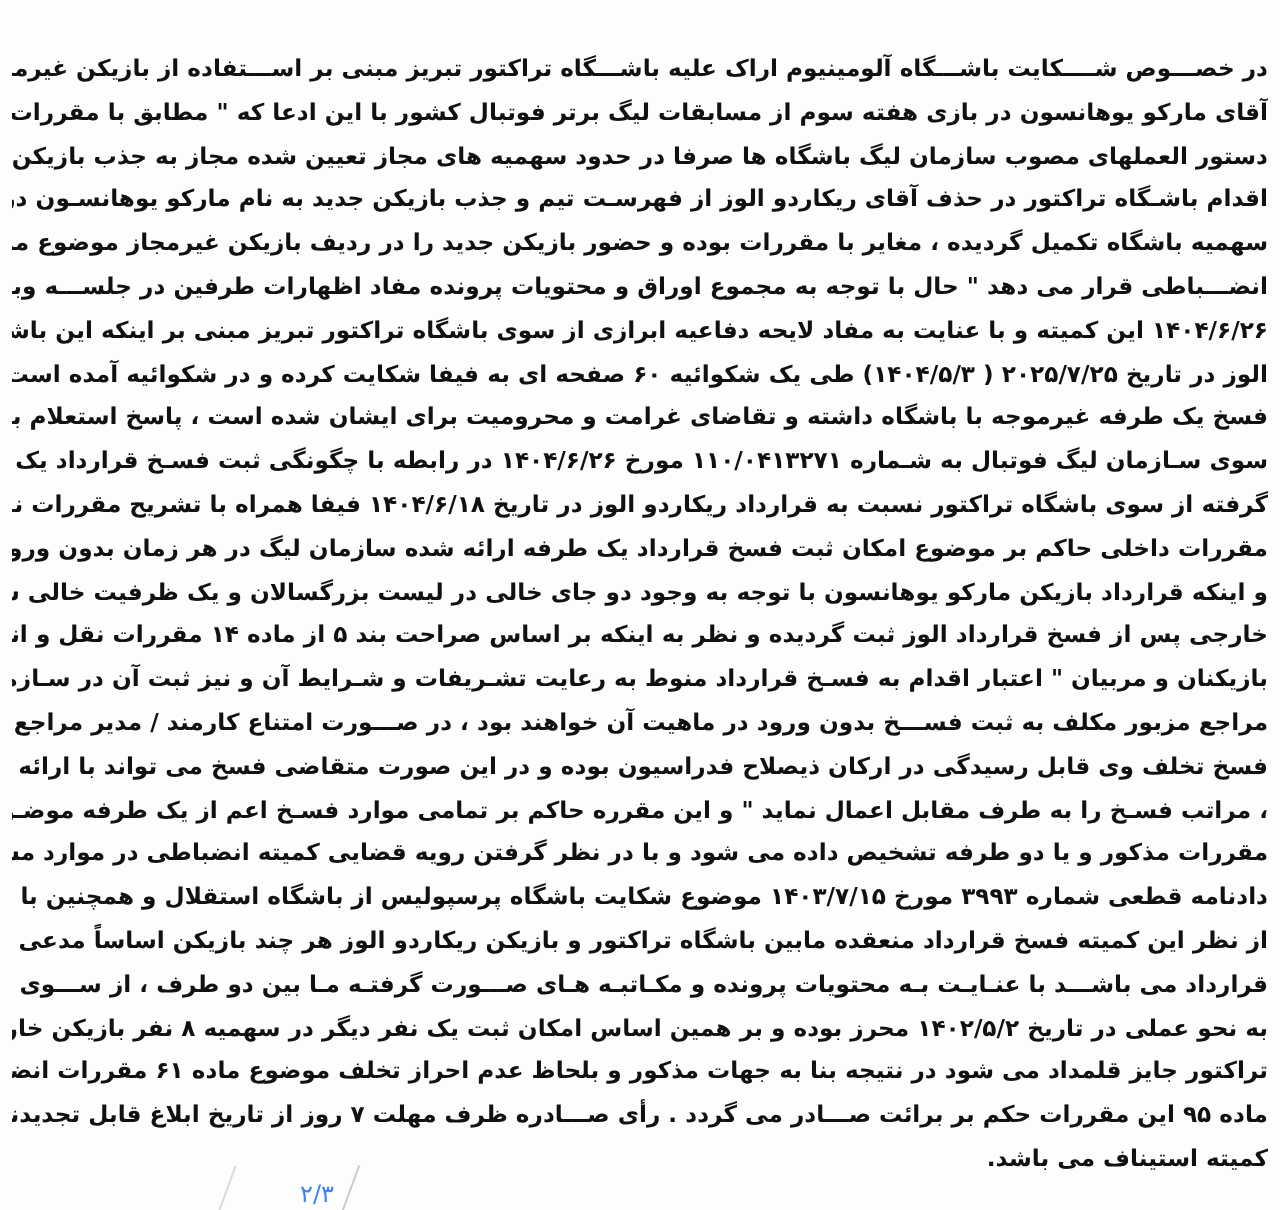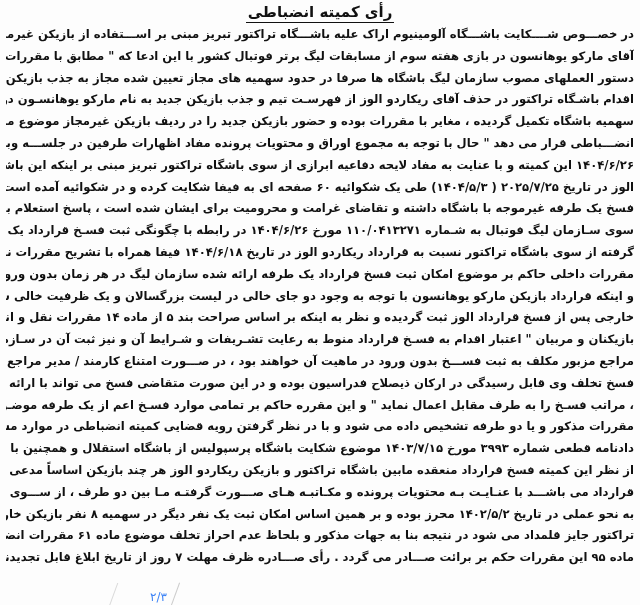--- a/index.html
+++ b/index.html
@@ -85,23 +85,20 @@
     width: 1px;
     height: 24px;
     background: #ccc;
     transform: rotate(20deg);
   }
 </style>
 </head>
 <body>
 
 <div class="page">
-  <div class="title">
-    <span>رأی کمیته انضباطی</span>
-  </div>
 
   <div class="body-text">
     <div class="line">در خصـــوص شــــکایت باشـــگاه آلومینیوم اراک علیه باشـــگاه تراکتور تبریز مبنی بر اســـتفاده از بازیکن غیرمجاز به نام</div>
     <div class="line">آقای مارکو یوهانسون در بازی هفته سوم از مسابقات لیگ برتر فوتبال کشور با این ادعا که " مطابق با مقررات نقل و انتقالات و</div>
     <div class="line">دستور العملهای مصوب سازمان لیگ باشگاه ها صرفا در حدود سهمیه های مجاز تعیین شده مجاز به جذب بازیکن جدید هستند</div>
     <div class="line">اقدام باشـگاه تراکتور در حذف آقای ریکاردو الوز از فهرسـت تیم و جذب بازیکن جدید به نام مارکو یوهانسـون در شـرایطی که</div>
     <div class="line">سهمیه باشگاه تکمیل گردیده ، مغایر با مقررات بوده و حضور بازیکن جدید را در ردیف بازیکن غیرمجاز موضوع ماده ۶۱ مقررات</div>
     <div class="line">انضـــباطی قرار می دهد " حال با توجه به مجموع اوراق و محتویات پرونده مفاد اظهارات طرفین در جلســـه وبیناری مورخ</div>
     <div class="line">۱۴۰۴/۶/۲۶ این کمیته و با عنایت به مفاد لایحه دفاعیه ابرازی از سوی باشگاه تراکتور تبریز مبنی بر اینکه این باشگاه از بازیکن</div>
     <div class="line">الوز در تاریخ ۲۰۲۵/۷/۲۵ ( ۱۴۰۴/۵/۳) طی یک شکوائیه ۶۰ صفحه ای به فیفا شکایت کرده و در شکوائیه آمده است که ایشان</div>
@@ -115,18 +112,19 @@
     <div class="line">مراجع مزبور مکلف به ثبت فســـخ بدون ورود در ماهیت آن خواهند بود ، در صـــورت امتناع کارمند / مدیر مراجع مزبور از ثبت</div>
     <div class="line">فسخ تخلف وی قابل رسیدگی در ارکان ذیصلاح فدراسیون بوده و در این صورت متقاضی فسخ می تواند با ارائه اظهارنامه رسمی</div>
     <div class="line">، مراتب فسـخ را به طرف مقابل اعمال نماید " و این مقرره حاکم بر تمامی موارد فسـخ اعم از یک طرفه موضـوع مواد ۱۴ الی ۱۶</div>
     <div class="line">مقررات مذکور و یا دو طرفه تشخیص داده می شود و با در نظر گرفتن رویه قضایی کمیته انضباطی در موارد مشابه قبلی از جمله</div>
     <div class="line">دادنامه قطعی شماره ۳۹۹۳ مورخ ۱۴۰۳/۷/۱۵ موضوع شکایت باشگاه پرسپولیس از باشگاه استقلال و همچنین با توجه به اینکه</div>
     <div class="line">از نظر این کمیته فسخ قرارداد منعقده مابین باشگاه تراکتور و بازیکن ریکاردو الوز هر چند بازیکن اساساً مدعی عدم اعتبار این</div>
     <div class="line">قرارداد می باشـــد با عنـایـت بـه محتویات پرونده و مکـاتبـه هـای صـــورت گرفتـه مـا بین دو طرف ، از ســـوی بـازیکن</div>
     <div class="line">به نحو عملی در تاریخ ۱۴۰۲/۵/۲ محرز بوده و بر همین اساس امکان ثبت یک نفر دیگر در سهمیه ۸ نفر بازیکن خارجی باشگاه</div>
     <div class="line">تراکتور جایز قلمداد می شود در نتیجه بنا به جهات مذکور و بلحاظ عدم احراز تخلف موضوع ماده ۶۱ مقررات انضباطی مستند به</div>
     <div class="line">ماده ۹۵ این مقررات حکم بر برائت صـــادر می گردد . رأی صـــادره ظرف مهلت ۷ روز از تاریخ ابلاغ قابل تجدیدنظرخواهی نزد</div>
+    <div class="line last">کمیته استیناف می باشد.</div>
   </div>
 
   <div class="stamp"></div>
   <div class="stamp-line2"></div>
   <div class="stamp-mark">۲/۳</div>
 </div>
 
 </body></html>

